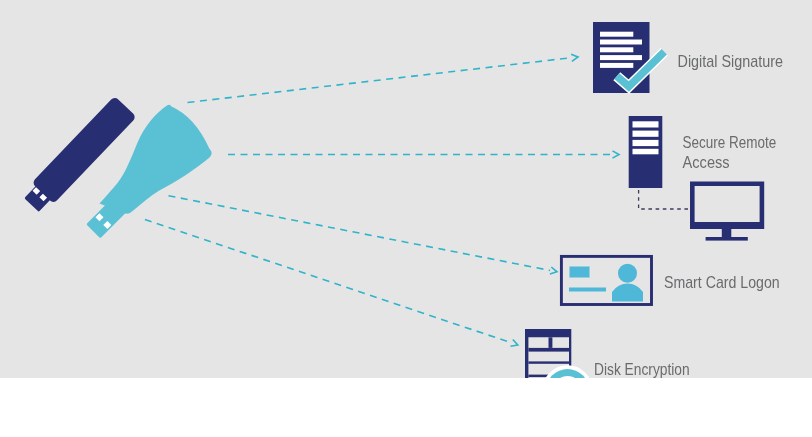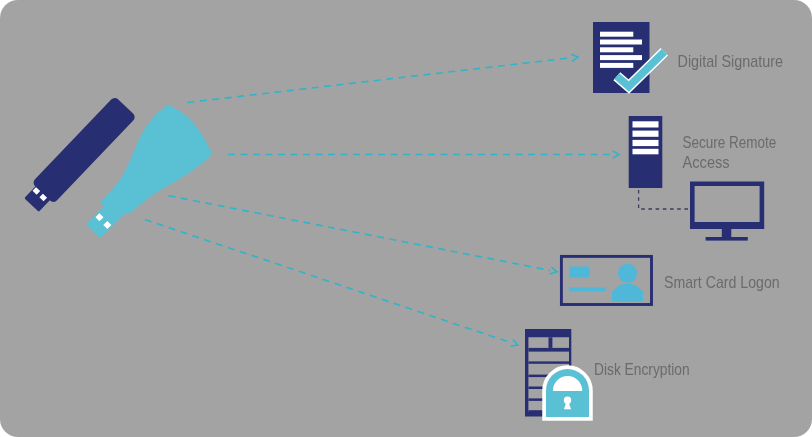--- a/index.html
+++ b/index.html
@@ -1,17 +1,17 @@
 <!DOCTYPE html>
 <html><head>
 <meta charset="utf-8">
 <style>
   html,body{margin:0;padding:0;background:#ffffff;}
-  #stage{position:relative;width:812px;height:437px;background:#a3a3a3;overflow:hidden;
-         font-family:"Liberation Sans", sans-serif;border-radius:18px;}
+  #stage{position:relative;width:812px;height:378px;background:#e5e5e5;overflow:hidden;
+         font-family:"Liberation Sans", sans-serif;}
   svg{position:absolute;left:0;top:0;}
 </style>
 </head>
 <body>
 <div id="stage">
 <svg width="812" height="437" viewBox="0 0 812 437">
 
   <g stroke="#2fb4c9" stroke-width="1.6" fill="none">
     <line x1="187.5" y1="102.5" x2="570.5" y2="57.8" stroke-dasharray="7 5.5"></line>
     <path d="M571.9,61.3 L578,57 L571.1,54.2"></path>

